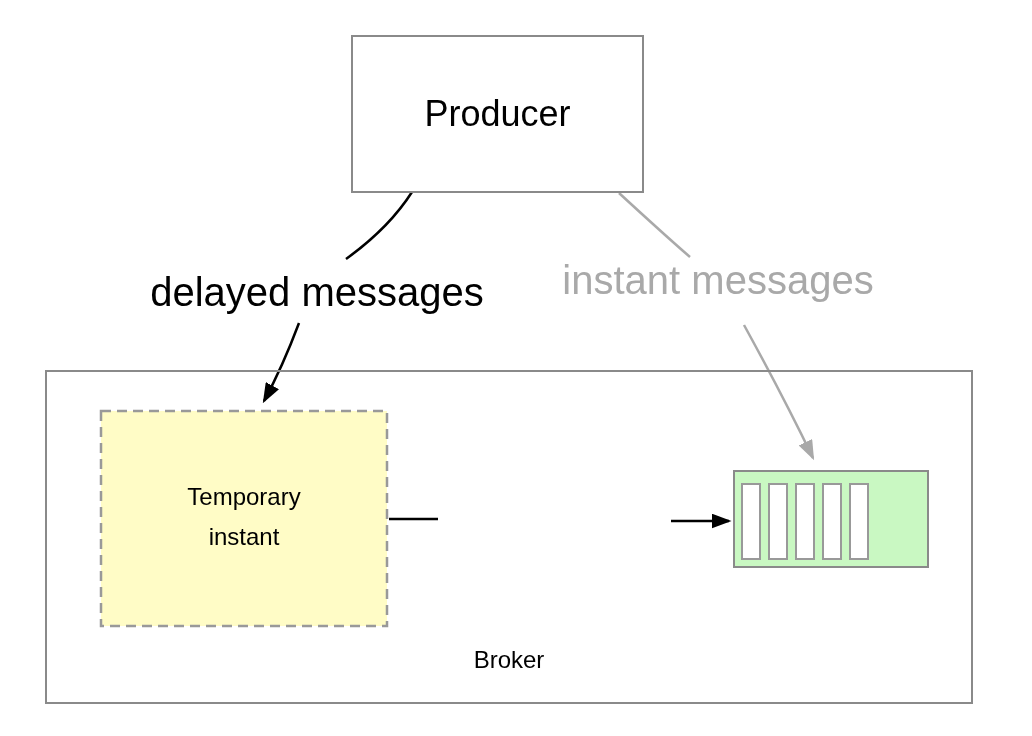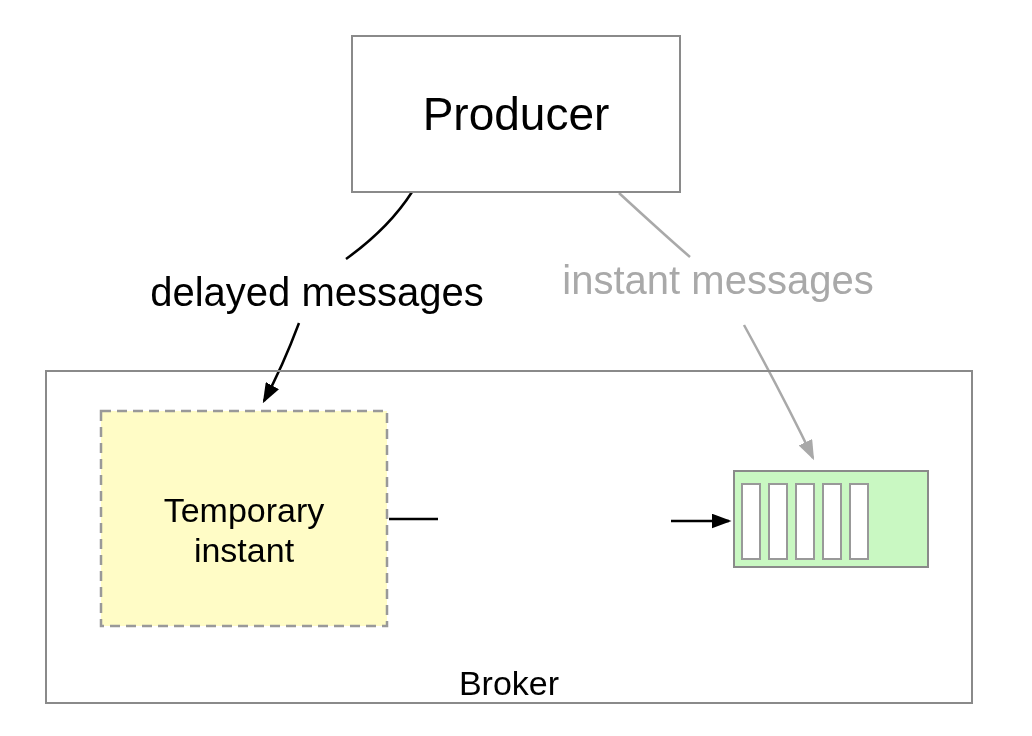--- a/index.html
+++ b/index.html
@@ -25,57 +25,57 @@
   .node {
     position: absolute;
     box-sizing: border-box;
     display: flex;
     align-items: center;
     justify-content: center;
     text-align: center;
   }
   .producer {
     left: 351px; top: 35px;
-    width: 330px; height: 158px;
+    width: 293px; height: 158px;
     background: #ffffff;
     border: 2px solid #8a8a8a;
-    font-size: 46px;
+    font-size: 36px;
   }
   .broker {
     left: 45px; top: 370px;
     width: 928px; height: 334px;
     border: 2px solid #8a8a8a;
     background: transparent;
   }
   .broker-label {
     position: absolute;
-    left: 509px; top: 683px;
+    left: 509px; top: 660px;
     transform: translate(-50%, -50%);
-    font-size: 34px;
+    font-size: 24px;
     white-space: nowrap;
   }
   .edge-label {
     position: absolute;
     transform: translate(-50%, -50%);
     font-size: 40px;
     white-space: nowrap;
     background: transparent;
   }
   .label-delayed { left: 317px; top: 292px; color: #000000; }
   .label-instant { left: 718px; top: 280px; color: #a9a9a9; }
   .label-deliver {
     left: 554px; top: 521px;
     text-align: center;
     line-height: 39px;
   }
   .storage-label {
     position: absolute;
-    left: 244px; top: 530px;
+    left: 244px; top: 517px;
     transform: translate(-50%, -50%);
-    font-size: 34px;
+    font-size: 24px;
     line-height: 40px;
     text-align: center;
     white-space: nowrap;
   }
   .queue {
     position: absolute;
     left: 733px; top: 470px;
     width: 196px; height: 98px;
     box-sizing: border-box;
     background: #c9f8c2;

